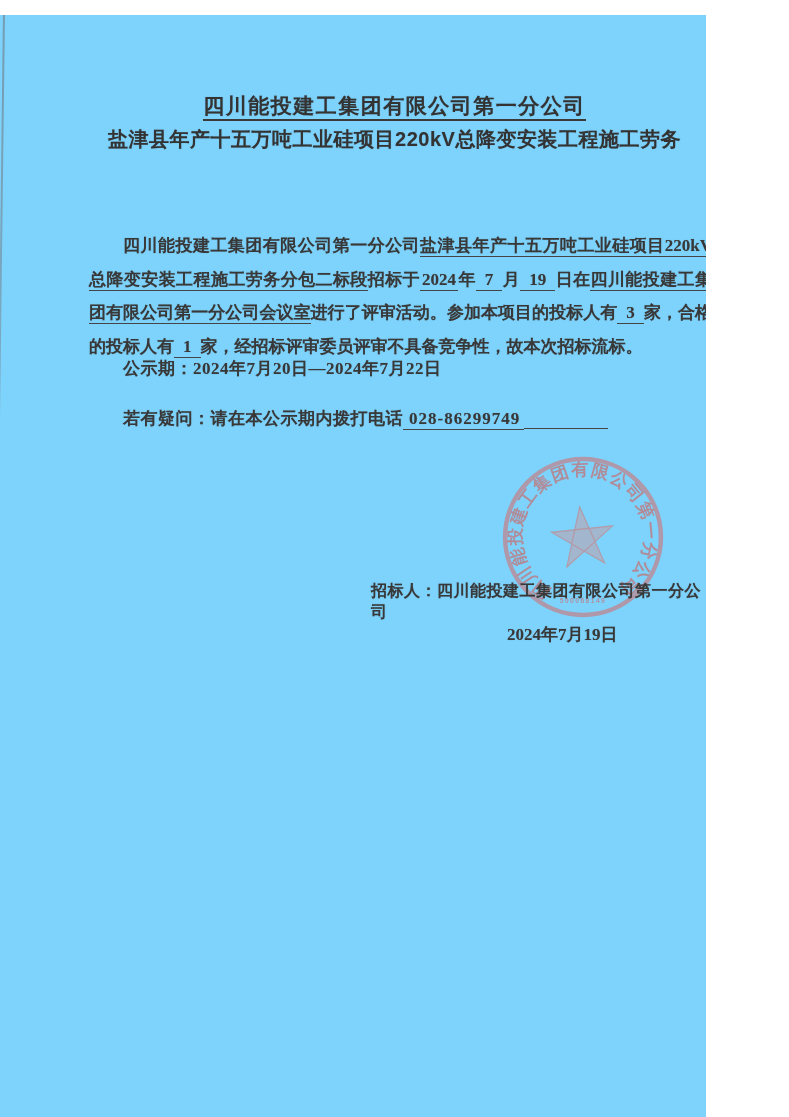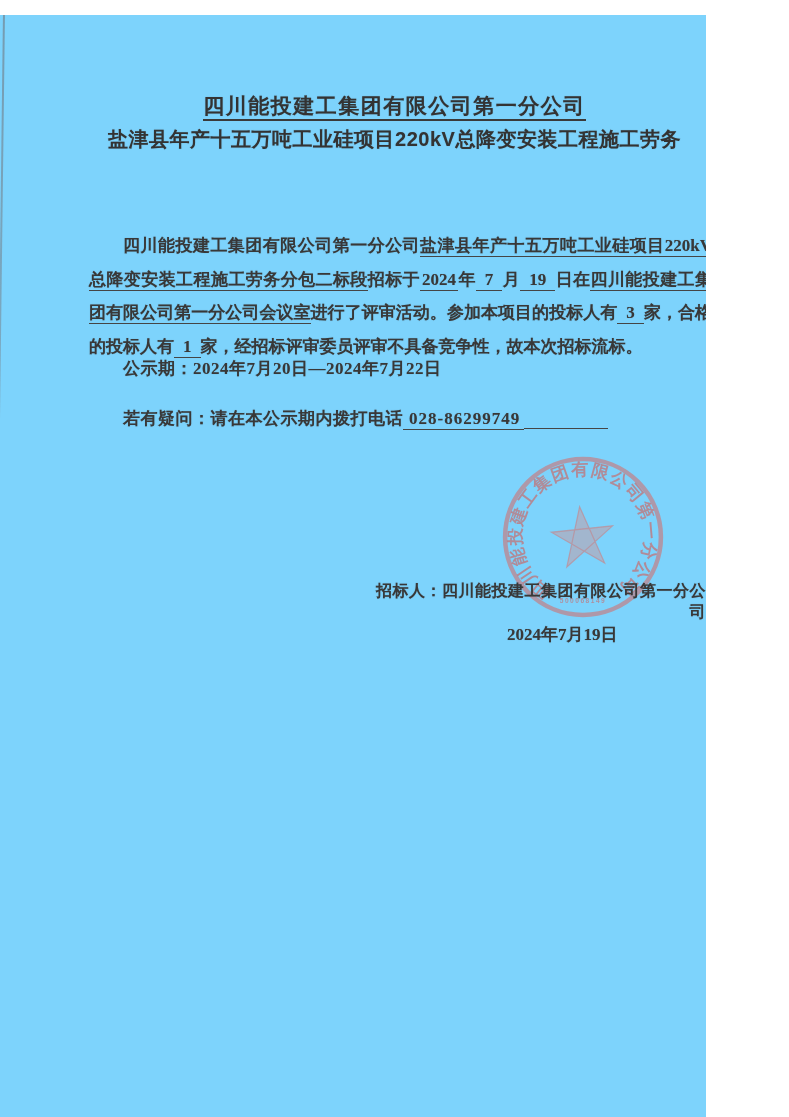--- a/index.html
+++ b/index.html
@@ -15,21 +15,21 @@
   
   .edge-left{
     position:absolute;left:3px;top:-4px;width:2px;height:1128px;
     background:linear-gradient(to bottom, rgba(110,110,115,.55), rgba(130,130,135,.35) 60%, rgba(90,90,95,.6));
     transform:rotate(0.7deg);transform-origin:top left;
   }
   .edge-bottom{
     position:absolute;right:0;bottom:0;width:410px;height:9px;
     background:linear-gradient(to right, rgba(0,0,0,0), rgba(40,40,45,.10));
   }
-  .blur{ text-shadow:0 0 1px rgba(70,70,70,.35);text-align:right; }
+  .blur{ text-shadow:0 0 1px rgba(70,70,70,.35); }
 
   
   .title-wrap{position:absolute;top:76px;left:0;width:789px;text-align:center;
     font-family:"Liberation Sans", sans-serif;font-weight:700;color:#333;}
   .t1{font-size:21px;letter-spacing:1.5px;line-height:30px;}
   .t1 .u-title{border-bottom:2px solid #3a3a3a;padding-bottom:2px;}
   .t2,.t3{font-size:20px;letter-spacing:.5px;line-height:30px;}
   .t2{margin-top:3px;}
 
   

